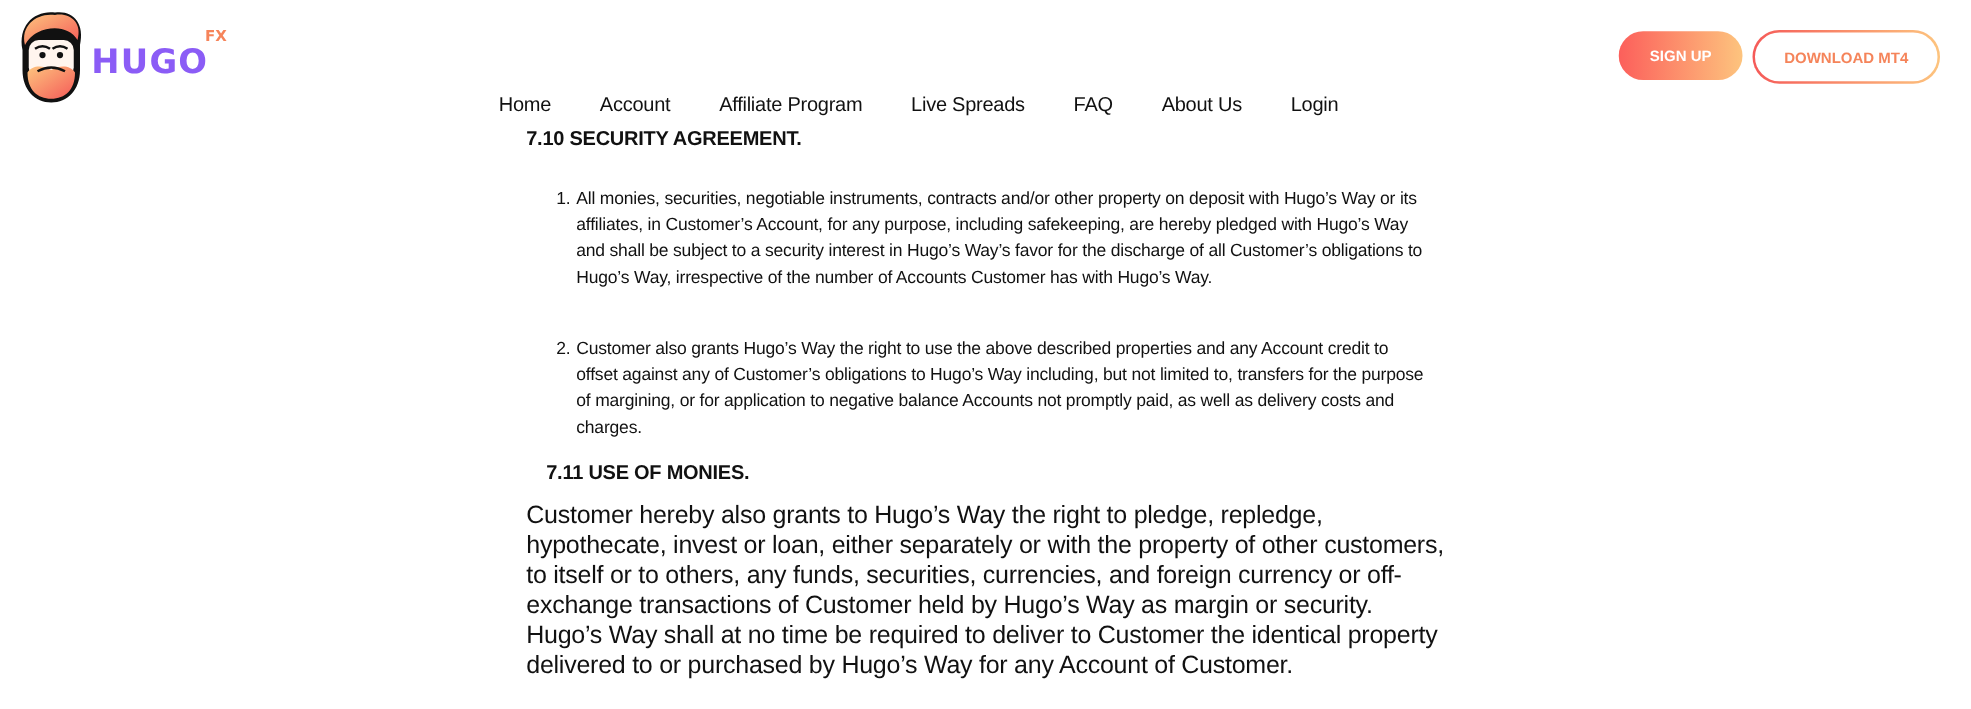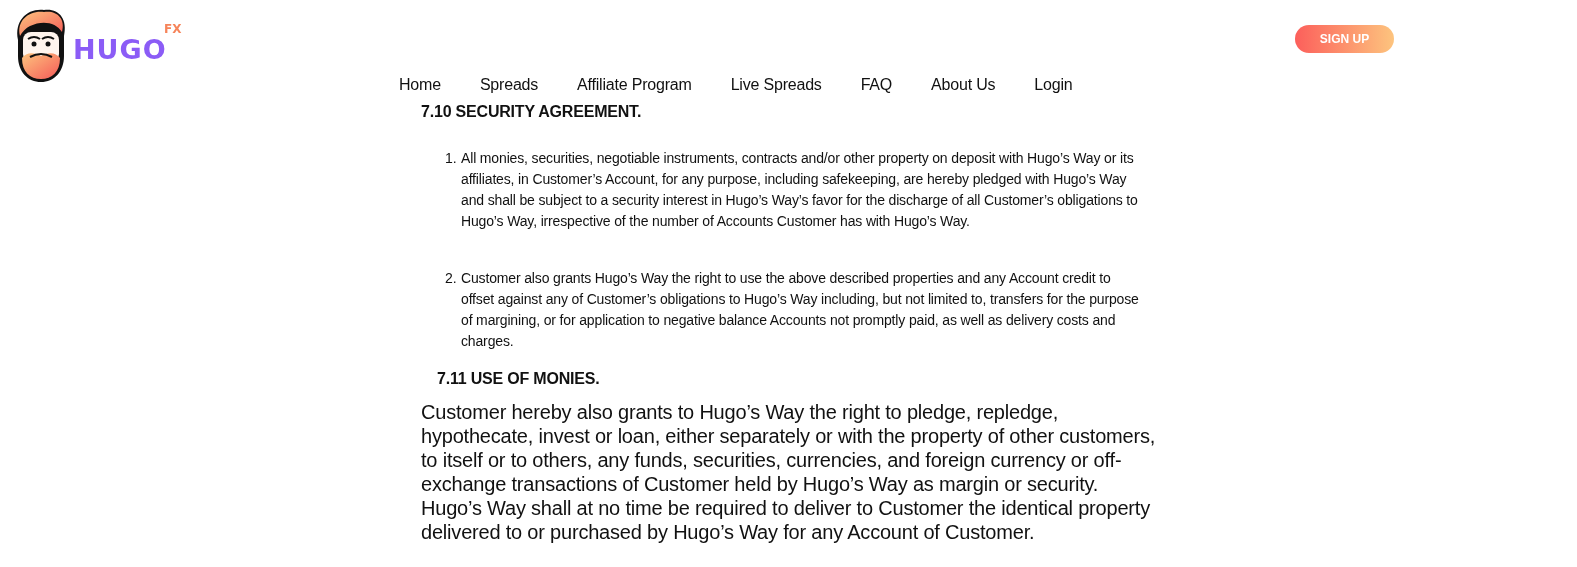--- a/index.html
+++ b/index.html
@@ -7,21 +7,21 @@
          font-family:"Liberation Sans", sans-serif; color:#111; }
   .header { position:absolute; left:0; top:0; width:1577px; height:92px; }
   .logo { position:absolute; left:12px; top:6px; width:180px; height:78px; }
   .logo-face { position:absolute; left:0; top:0; width:58px; height:78px; }
   .logo-text { position:absolute; left:61px; top:28px; font-family:"DejaVu Sans", sans-serif;
                font-weight:900; font-size:27px; letter-spacing:1px; color:#8b5cf6; }
   .logo-fx { position:absolute; left:152px; top:16px; font-family:"DejaVu Sans", sans-serif;
              font-weight:bold; font-size:12px; color:#f6845a; }
   .nav { position:absolute; top:36px; left:399px; display:flex; font-size:16px; color:#111; }
   .nav a { text-decoration:none; color:#111; margin-right:39px; letter-spacing:-0.2px; cursor:pointer;margin-top:40px; }
-  .btn-signup { position:absolute; left:1295px; top:25px; width:99px; height:28px; border-radius:21px;
+  .btn-signup { position:absolute; left:1295px; top:25px; width:99px; height:39px; border-radius:21px;
                 background:linear-gradient(90deg,#fc5f5b,#fdc47e); color:#fff; font-weight:bold;
                 font-size:12px; display:flex; align-items:center; justify-content:center; border:none; }
   .btn-download { position:absolute; left:1402px; top:24px; width:150px; height:43px; border-radius:22px;
                   box-sizing:border-box; padding:2px;
                   background:linear-gradient(90deg,#f55a58,#fdc47e); }
   .btn-download-inner { width:100%; height:100%; border-radius:20px; background:#fff;
                   display:flex; align-items:center; justify-content:center; font-weight:bold;
                   font-size:12px; color:#f5845a; }
   .content { position:absolute; left:421px; top:100px; width:735px; }
   .section-title { font-size:16px; letter-spacing:-0.2px; margin:0; }
@@ -56,29 +56,32 @@
       <path d="M16 33 q6 -4 12 0 M30 33 q6 -4 12 0" stroke="#111" stroke-width="2" fill="none"></path>
       <path d="M10 52 C14 46 22 46 29 50 C36 46 44 46 48 52 C48 66 40 73 29 73 C18 73 10 66 10 52 Z" fill="url(#hair)"></path>
       <path d="M18 51 q11 -6 22 0" stroke="#111" stroke-width="2" fill="none"></path>
     </svg>
     <span class="logo-text">HUGO</span>
     <span class="logo-fx">FX</span>
   </div>
 
   <nav class="nav">
     <a>Home</a>
-    <a>Spreads</a>
+    <a>Account</a>
     <a>Affiliate Program</a>
     <a>Live Spreads</a>
     <a>FAQ</a>
     <a>About Us</a>
     <a>Login</a>
   </nav>
 
   <button class="btn-signup">SIGN UP</button>
+  <div class="btn-download">
+    <div class="btn-download-inner">DOWNLOAD MT4</div>
+  </div>
 </div>
 
 <main class="content">
   <h3 class="section-title t710">7.10 SECURITY AGREEMENT.</h3>
   <ol class="list l1">
     <li>
       <span class="num">1.</span>
       <span>All monies, securities, negotiable instruments, contracts and/or other property on deposit with Hugo’s Way or its affiliates, in Customer’s Account, for any purpose, including safekeeping, are hereby pledged with Hugo’s Way and shall be subject to a security interest in Hugo’s Way’s favor for the discharge of all Customer’s obligations to Hugo’s Way, irrespective of the number of Accounts Customer has with Hugo’s Way.</span>
     </li>
   </ol>

